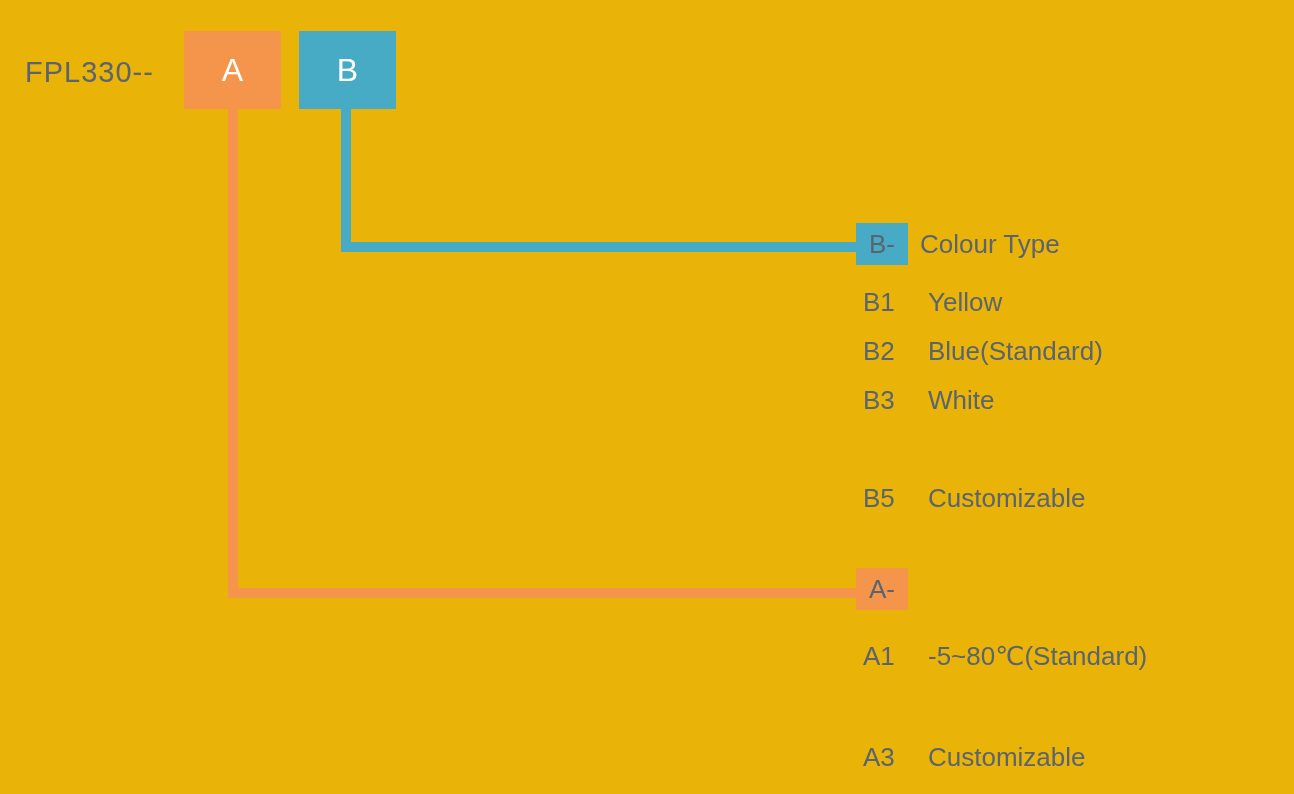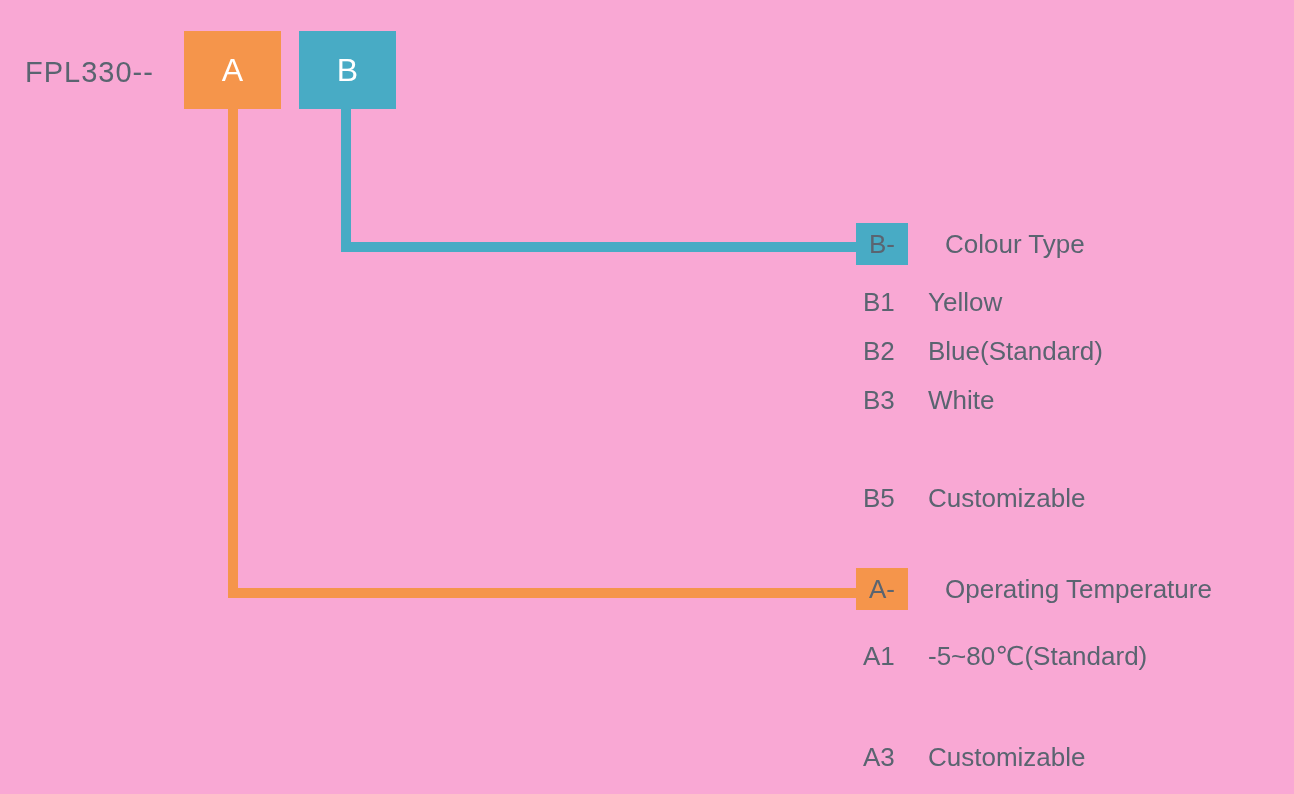--- a/index.html
+++ b/index.html
@@ -5,21 +5,21 @@
   html, body {
     margin: 0;
     padding: 0;
     background: #ffffff;
     font-family: "Liberation Sans", "DejaVu Sans", sans-serif;
   }
   .stage {
     position: relative;
     width: 1294px;
     height: 794px;
-    background: #f9a8d4;
+    background: #eab308;
     overflow: hidden;
   }
   .part-code {
     position: absolute;
     left: 25px;
     top: 56px;
     font-size: 29px;
     letter-spacing: 1px;
     color: var(--text, #5A6470);
     white-space: nowrap;
@@ -62,21 +62,20 @@
   .tag-a { top: 568px; background: var(--orange, #F5954B); }
 
   .section-title {
     position: absolute;
     left: 920px;
     height: 42px;
     line-height: 42px;
     font-size: 26px;
     color: var(--text, #5A6470);
     white-space: nowrap;
-    margin-left: 25px;
   }
   .title-b { top: 223px; }
   .title-a { top: 568px; }
 
   .item {
     position: absolute;
     left: 863px;
     height: 42px;
     display: flex;
     align-items: flex-end;
@@ -125,21 +124,20 @@
   <div class="item" style="top:374px">
     <span class="item-code">B3</span>
     <span class="item-label">White</span>
   </div>
   <div class="item" style="top:472px">
     <span class="item-code">B5</span>
     <span class="item-label">Customizable</span>
   </div>
 
   <div class="tag tag-a">A-</div>
-  <div class="section-title title-a">Operating Temperature</div>
 
   <div class="item" style="top:630px">
     <span class="item-code">A1</span>
     <span class="item-label">-5~80℃(Standard)</span>
   </div>
   <div class="item" style="top:731px">
     <span class="item-code">A3</span>
     <span class="item-label">Customizable</span>
   </div>
 

